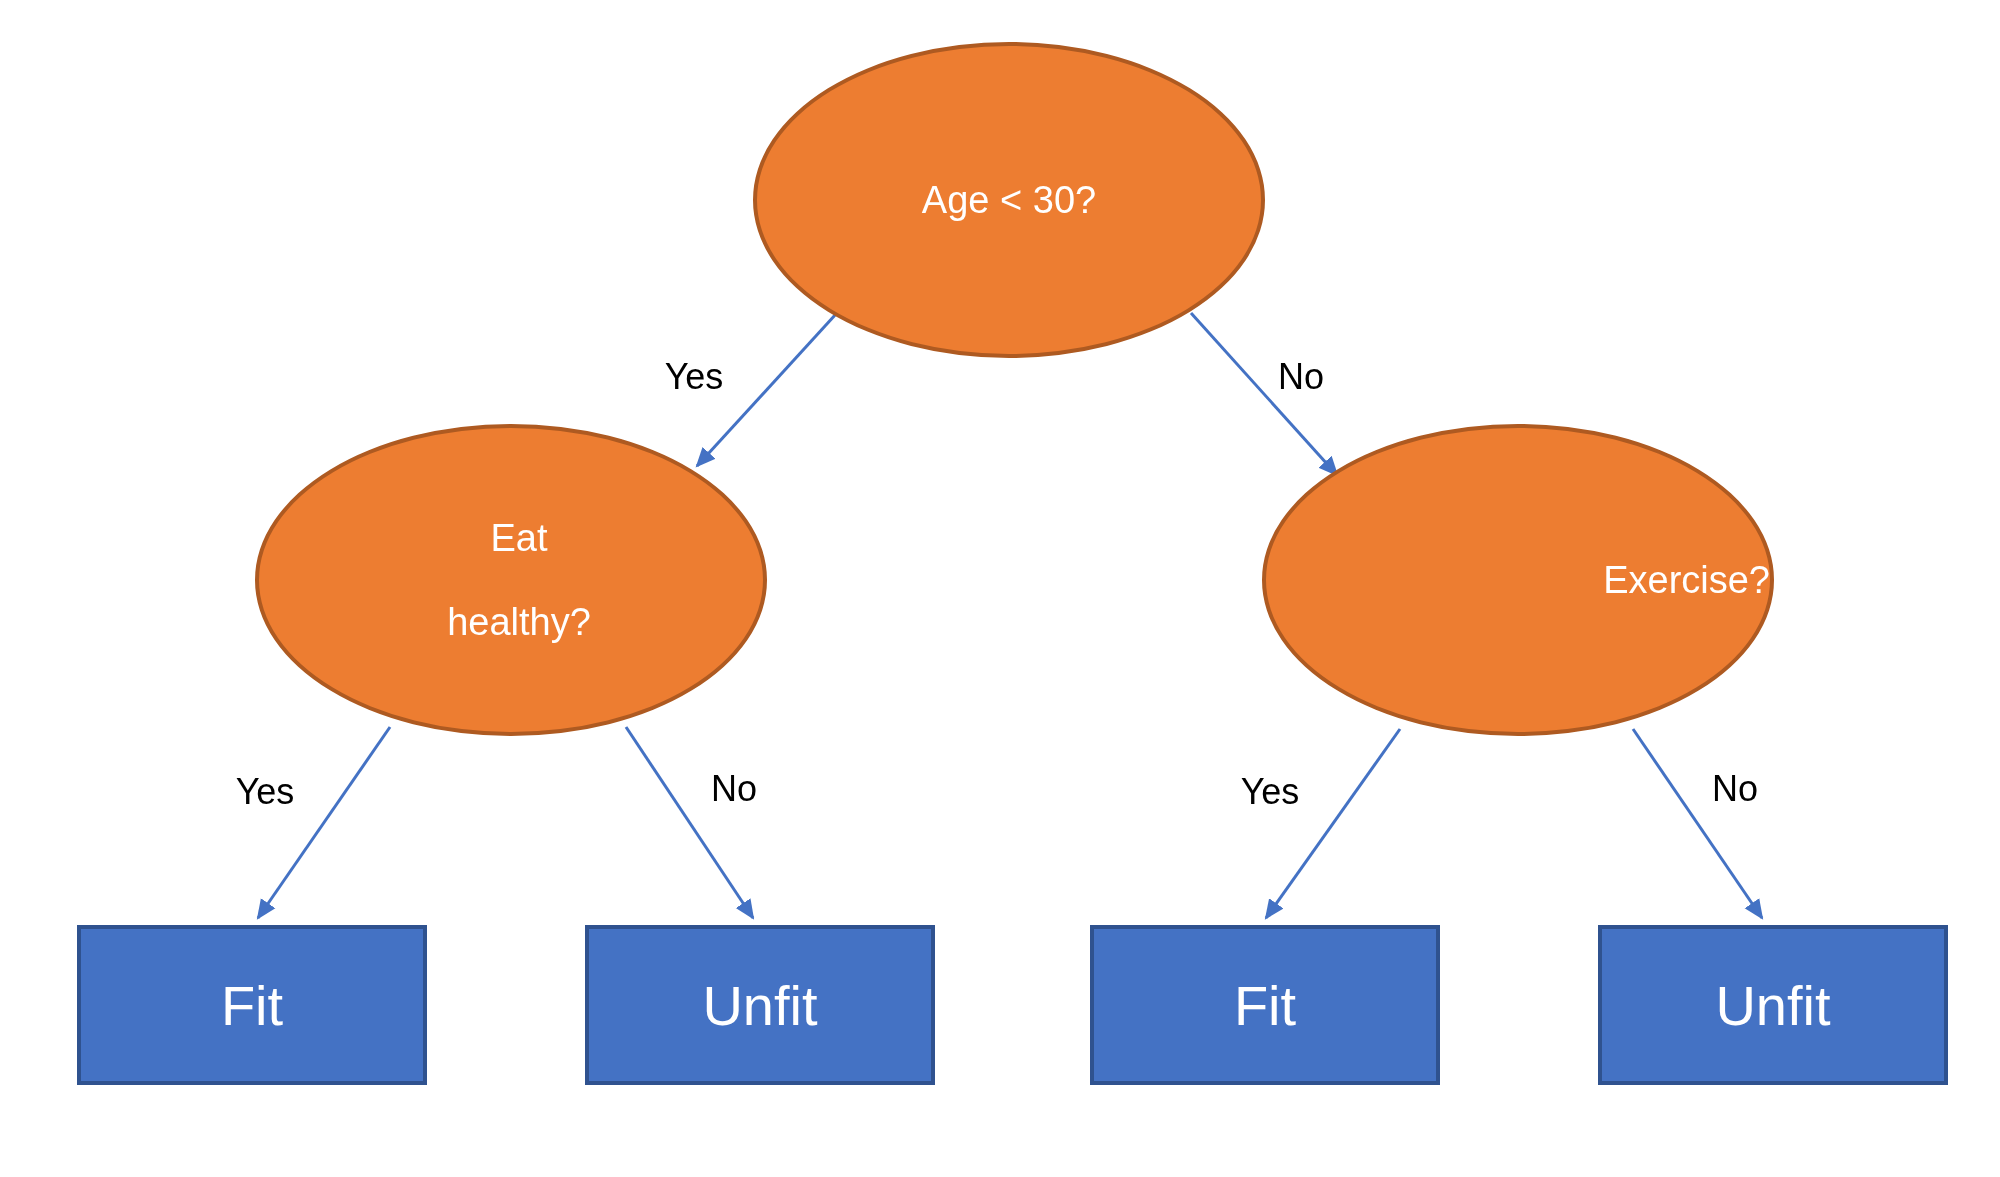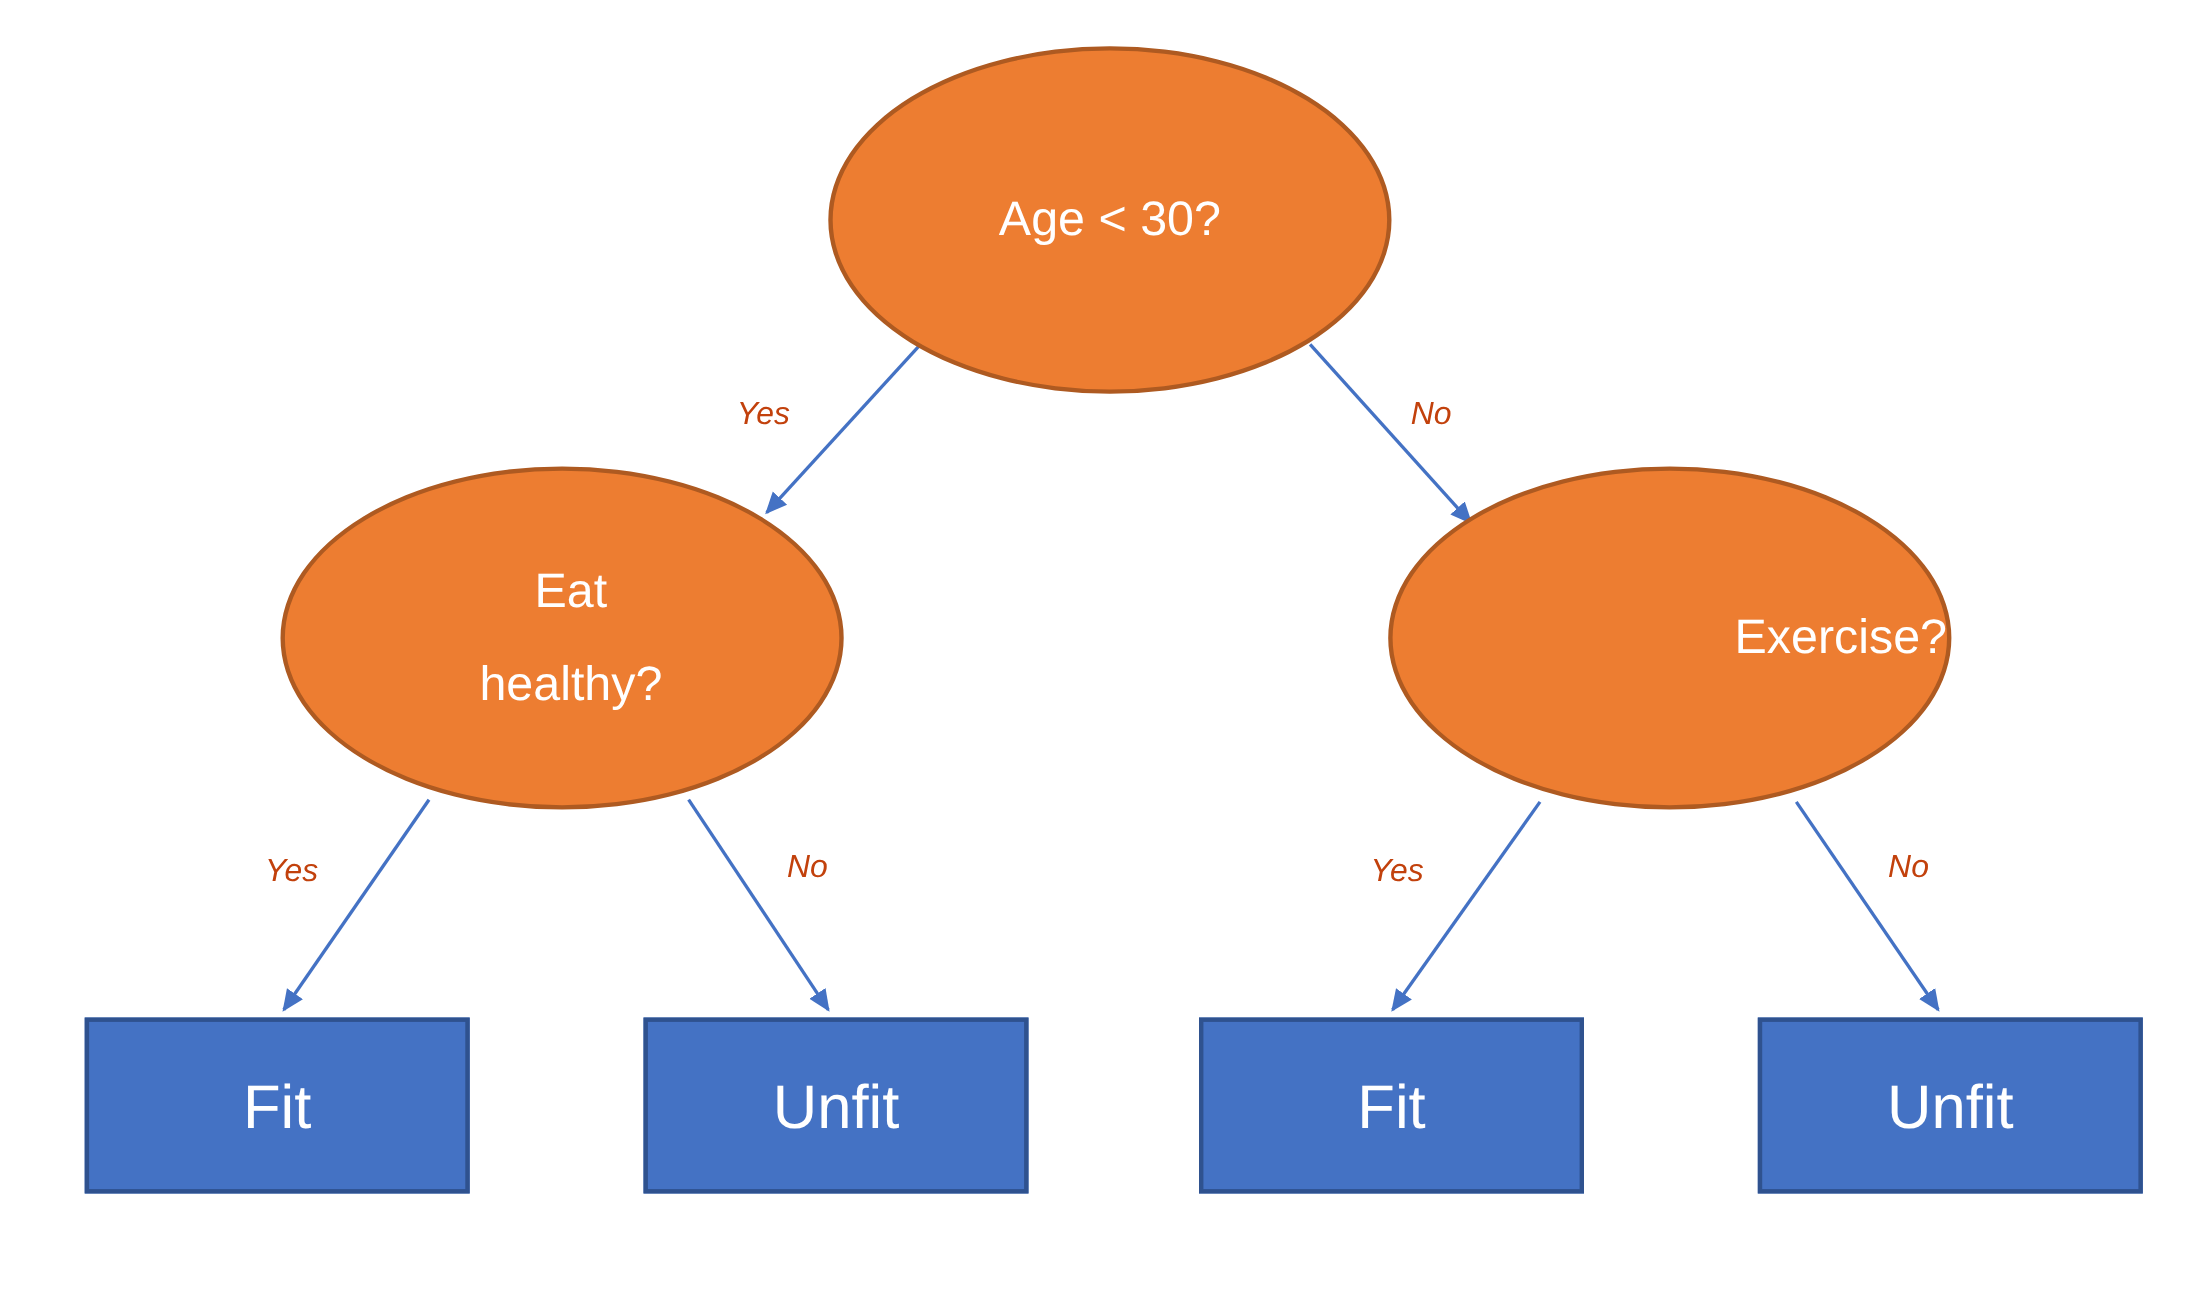--- a/index.html
+++ b/index.html
@@ -31,38 +31,37 @@
     align-items: center;
     justify-content: center;
     text-align: center;
     box-sizing: border-box;
     color: #ffffff;
   }
   .ellipse {
     background: #ED7D31;
     border: 4px solid #AE5A21;
     border-radius: 50%;
-    font-size: 44px;
+    font-size: 38px;
     line-height: 1.0;
   }
   .ellipse .node-label { display: block; }
   .ellipse .node-line { display: block; line-height: 84px; margin-left: 16px; }
   .leaf {
     background: #4472C4;
     border: 4px solid #2F528F;
     font-size: 56px;
   }
   .edge-label {
     position: absolute;
     transform: translate(-50%, -50%);
-    color: #c2410c;
-    font-size: 29px;
+    color: #000000;
+    font-size: 36px;
     line-height: 1;
     white-space: nowrap;
-    font-style: italic;
   }
   
   #node-root     { left: 753px;  top: 42px;  width: 512px; height: 316px; }
   #node-eat      { left: 255px;  top: 424px; width: 512px; height: 312px; }
   #node-exercise { left: 1262px; top: 424px; width: 512px; height: 312px; justify-content: flex-end; }
   #leaf-fit-left    { left: 77px;   top: 925px; width: 350px; height: 160px; }
   #leaf-unfit-left  { left: 585px;  top: 925px; width: 350px; height: 160px; }
   #leaf-fit-right   { left: 1090px; top: 925px; width: 350px; height: 160px; }
   #leaf-unfit-right { left: 1598px; top: 925px; width: 350px; height: 160px; }
   

